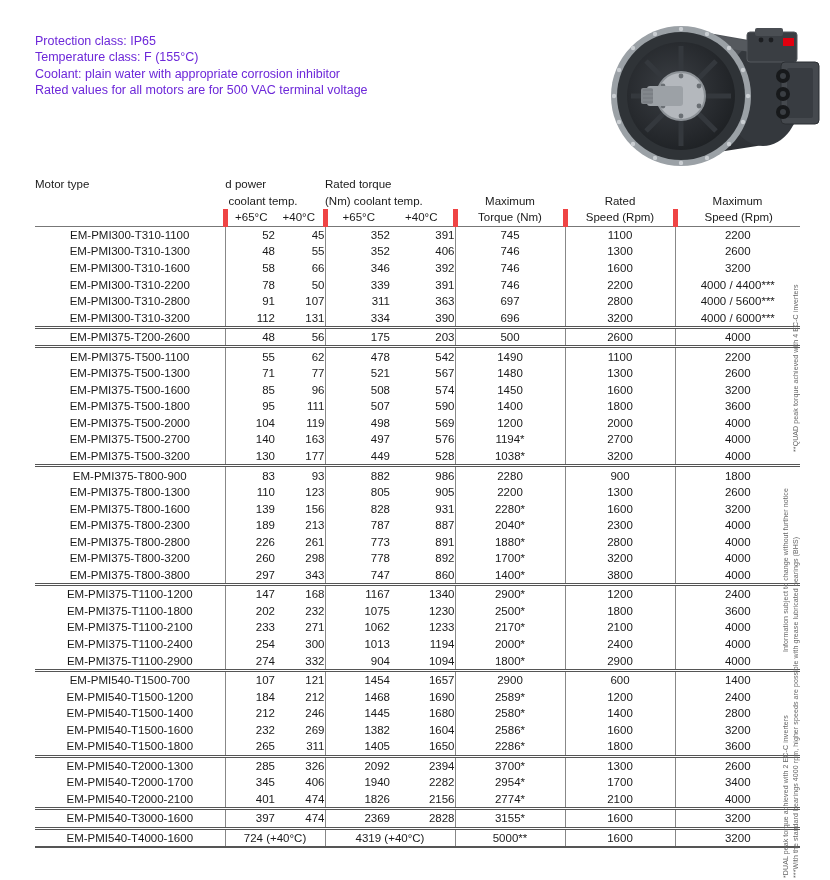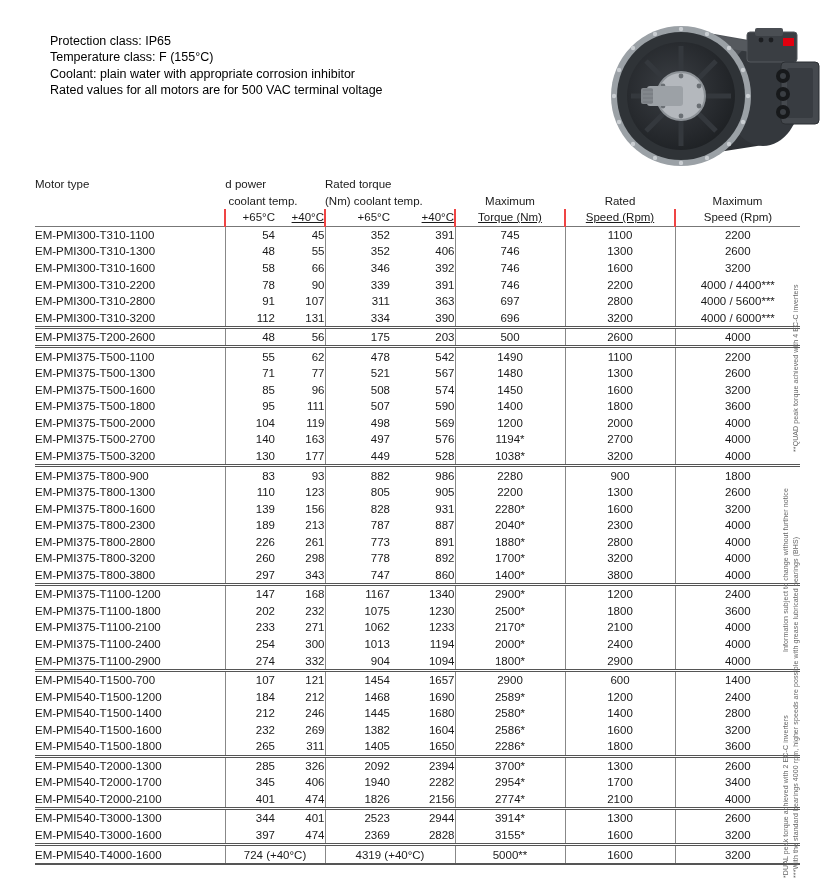--- a/index.html
+++ b/index.html
@@ -1,36 +1,36 @@
 <!DOCTYPE html>
 <html><head>
 <meta charset="utf-8">
 <style>
   html,body{margin:0;padding:0;background:#fff;}
   .doc{position:relative;width:830px;height:880px;background:#fff;overflow:hidden;
        font-family:"Liberation Sans",sans-serif;color:#1a1a1a;}
-  .info{position:absolute;left:50px;top:33px;font-size:12.5px;line-height:16.3px;color:#000000;}
+  .info{position:absolute;left:35px;top:33px;font-size:12.5px;line-height:16.3px;color:#6d28d9;}
   
   .photo{position:absolute;left:595px;top:10px;width:228px;height:160px;}
   
   table.spec{position:absolute;left:35px;top:176px;width:765px;border-collapse:collapse;
              table-layout:fixed;font-size:11.5px;color:#1a1a1a;}
   table.spec th, table.spec td{padding:0;font-weight:normal;height:16.55px;line-height:1.05;
              overflow:hidden;white-space:nowrap;}
   col.c1{width:190px}col.c2{width:50px}col.c3{width:50px}col.c4{width:65px}col.c5{width:65px}
   col.c6{width:110px}col.c7{width:110px}col.c8{width:125px}
   thead th{height:12.8px;}
   thead{border-bottom:1px solid #777;}
   table.spec{border-bottom:2px solid #555;}
   tbody.section + tbody.section{border-top:3px double #555;}
-  .al{text-align:left}.ar{text-align:right}.ac{text-align:center}
+  .al{text-align:left}.ar{text-align:center}.ac{text-align:center}
   .pr14{padding-right:14px}.pr18{padding-right:18px}
   .shift-left{position:relative;left:-24px;}
-  .bd{border-right:2px solid #ef4444;text-decoration:underline;}
-  td.c-name{text-align:left;}
+  .bd{border-right:5px solid #ef4444;}
+  td.c-name{text-align:center;}
   td.c-p65,td.c-p40{text-align:right;padding-right:14px;}
   td.c-t65,td.c-t40{text-align:right;padding-right:18px;}
   td.c-max,td.c-rs,td.c-ms{text-align:center;}
   td.c-name,td.c-p40,td.c-t40,td.c-max,td.c-rs{border-right:1px solid #888;}
   td.c-pspan,td.c-tspan{text-align:center;border-right:1px solid #888;}
   
   .vnote{position:absolute;transform-origin:0 0;transform:rotate(-90deg);
          font-size:7px;color:#666;white-space:nowrap;letter-spacing:.1px;}
   .vn-s1{left:792px;top:878px;}
   .vn-s2{left:792px;top:452px;}
@@ -173,21 +173,21 @@
         <th class="ar pr18">+65°C</th>
         <th class="ar pr18 bd">+40°C</th>
         <th class="ac bd">Torque (Nm)</th>
         <th class="ac bd">Speed (Rpm)</th>
         <th class="ac">Speed (Rpm)</th>
       </tr>
     </thead>
   <tbody class="section">
         <tr>
           <td class="c-name">EM-PMI300-T310-1100</td>
-          <td class="c-p65">54</td>
+          <td class="c-p65">52</td>
           <td class="c-p40">45</td>
           <td class="c-t65">352</td>
           <td class="c-t40">391</td>
           <td class="c-max">745</td>
           <td class="c-rs">1100</td>
           <td class="c-ms">2200</td>
         </tr>
         <tr>
           <td class="c-name">EM-PMI300-T310-1300</td>
           <td class="c-p65">48</td>
@@ -204,21 +204,21 @@
           <td class="c-p40">66</td>
           <td class="c-t65">346</td>
           <td class="c-t40">392</td>
           <td class="c-max">746</td>
           <td class="c-rs">1600</td>
           <td class="c-ms">3200</td>
         </tr>
         <tr>
           <td class="c-name">EM-PMI300-T310-2200</td>
           <td class="c-p65">78</td>
-          <td class="c-p40">90</td>
+          <td class="c-p40">50</td>
           <td class="c-t65">339</td>
           <td class="c-t40">391</td>
           <td class="c-max">746</td>
           <td class="c-rs">2200</td>
           <td class="c-ms">4000 / 4400***</td>
         </tr>
         <tr>
           <td class="c-name">EM-PMI300-T310-2800</td>
           <td class="c-p65">91</td>
           <td class="c-p40">107</td>
@@ -526,30 +526,20 @@
           <td class="c-p40">474</td>
           <td class="c-t65">1826</td>
           <td class="c-t40">2156</td>
           <td class="c-max">2774*</td>
           <td class="c-rs">2100</td>
           <td class="c-ms">4000</td>
         </tr>
       </tbody>
       <tbody class="section">
         <tr>
-          <td class="c-name">EM-PMI540-T3000-1300</td>
-          <td class="c-p65">344</td>
-          <td class="c-p40">401</td>
-          <td class="c-t65">2523</td>
-          <td class="c-t40">2944</td>
-          <td class="c-max">3914*</td>
-          <td class="c-rs">1300</td>
-          <td class="c-ms">2600</td>
-        </tr>
-        <tr>
           <td class="c-name">EM-PMI540-T3000-1600</td>
           <td class="c-p65">397</td>
           <td class="c-p40">474</td>
           <td class="c-t65">2369</td>
           <td class="c-t40">2828</td>
           <td class="c-max">3155*</td>
           <td class="c-rs">1600</td>
           <td class="c-ms">3200</td>
         </tr>
       </tbody>

